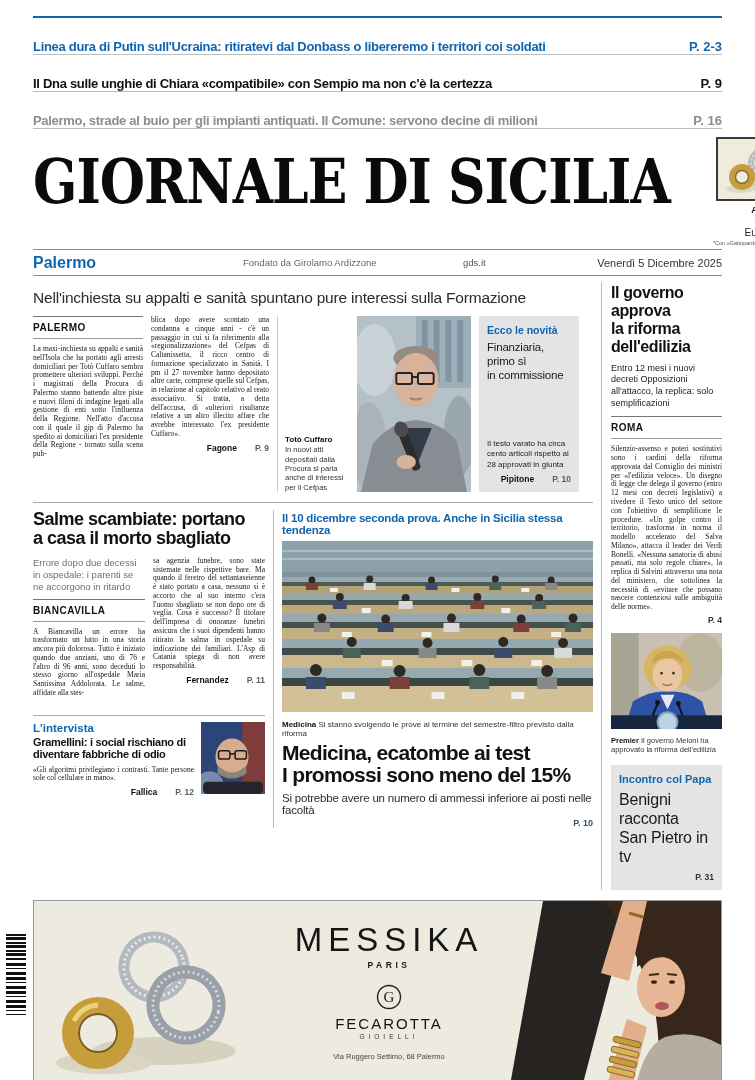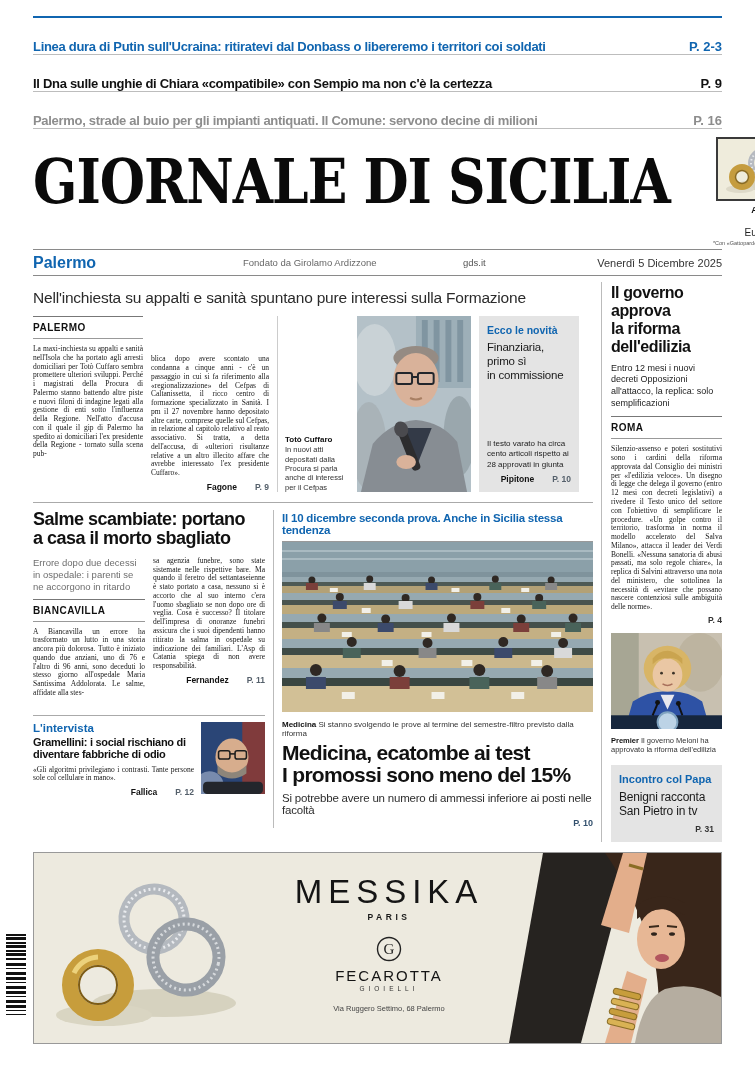--- a/index.html
+++ b/index.html
@@ -50,21 +50,21 @@
   
   .page-body{ display:flex; margin-top:6px; }
   .main-left{ flex:0 0 560px; }
   .sidebar{ flex:1; border-left:1px solid #bbb; margin-left:8px; padding-left:9px; }
 
   
   .lead-hl{ font-size:35px; font-weight:bold; letter-spacing:-1.2px; color:#0d0d0d; }
   .lead-sub{ font-size:15.5px; color:#2b2b2b; margin:7px 0 9px 0; letter-spacing:-0.2px; }
   .lead-row{ display:flex; gap:8px; height:176px; overflow:hidden; }
   .lead-c1{ flex:0 0 110px; overflow:hidden; }
-  .lead-c2{ flex:0 0 118px; overflow:hidden; display:flex; flex-direction:column;justify-content:flex-end; }
+  .lead-c2{ flex:0 0 118px; overflow:hidden; display:flex; flex-direction:column; }
   .lead-capt{ flex:0 0 72px; border-left:1px solid #ccc; padding-left:7px;
     display:flex; flex-direction:column; justify-content:flex-end; overflow:hidden; }
   .lead-photo{ flex:0 0 114px; }
   .lead-box{ flex:0 0 100px; }
 
   .kicker{ font-size:10px; font-weight:bold; letter-spacing:.5px;
     border-top:1px solid #777; border-bottom:1px solid #999;
     padding:5px 0 5px 0; margin-bottom:6px; }
   .serif{ font-family:var(--serif); font-size:7.5px; line-height:1.17;
     text-align:justify; color:#161616; }
@@ -110,21 +110,21 @@
 
   
   .sb-hl{ font-size:16px; font-weight:bold; line-height:1.12; letter-spacing:-0.4px; margin-top:2px; }
   .sb-sub{ font-size:9px; color:#222; line-height:1.3; margin:7px 0 7px 0; }
   .sb-page{ text-align:right; font-size:8.5px; font-weight:bold; color:#333; margin-top:3px; }
   .sb-capt{ font-size:7.5px; color:#333; line-height:1.25; margin-top:3px; }
   .sb-capt b{ color:#111; }
   .sb-photo{ margin-top:8px; }
   .papabox{ background:#e4e4e4; margin-top:10px; padding:8px; }
   .pb-kick{ color:var(--blue); font-weight:bold; font-size:11px; }
-  .pb-hl{ font-size:12px; color:#1a1a1a; line-height:1.2; margin-top:5px; letter-spacing:-0.2px; }
+  .pb-hl{ font-size:16px; color:#1a1a1a; line-height:1.2; margin-top:5px; letter-spacing:-0.2px; }
   .pb-page{ text-align:right; font-size:8.5px; font-weight:bold; color:#333; margin-top:6px; }
 
   
   .ad{ margin:10px 33px 0 33px; height:192px; border:1px solid #999;
     background:#edeadf; display:flex; overflow:hidden; }
   .ad-left{ flex:0 0 235px; }
   .ad-center{ flex:1; text-align:center; padding-top:20px; }
   .ad-right{ flex:0 0 212px; }
   .ad-brand{ font-size:33px; letter-spacing:6px; color:#151515; font-weight:400; }
   .ad-brand-sub{ font-size:8.5px; letter-spacing:3.5px; font-weight:bold; color:#1a1a1a; margin-top:1px; }

